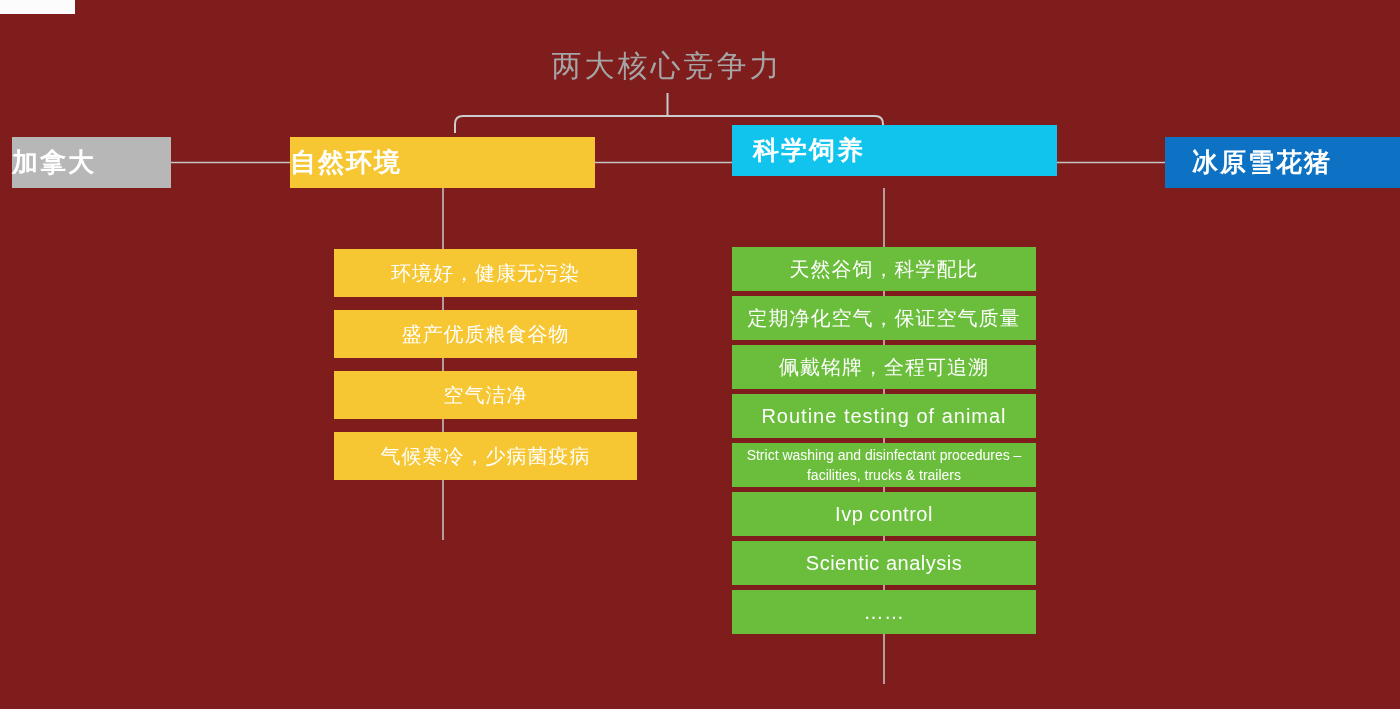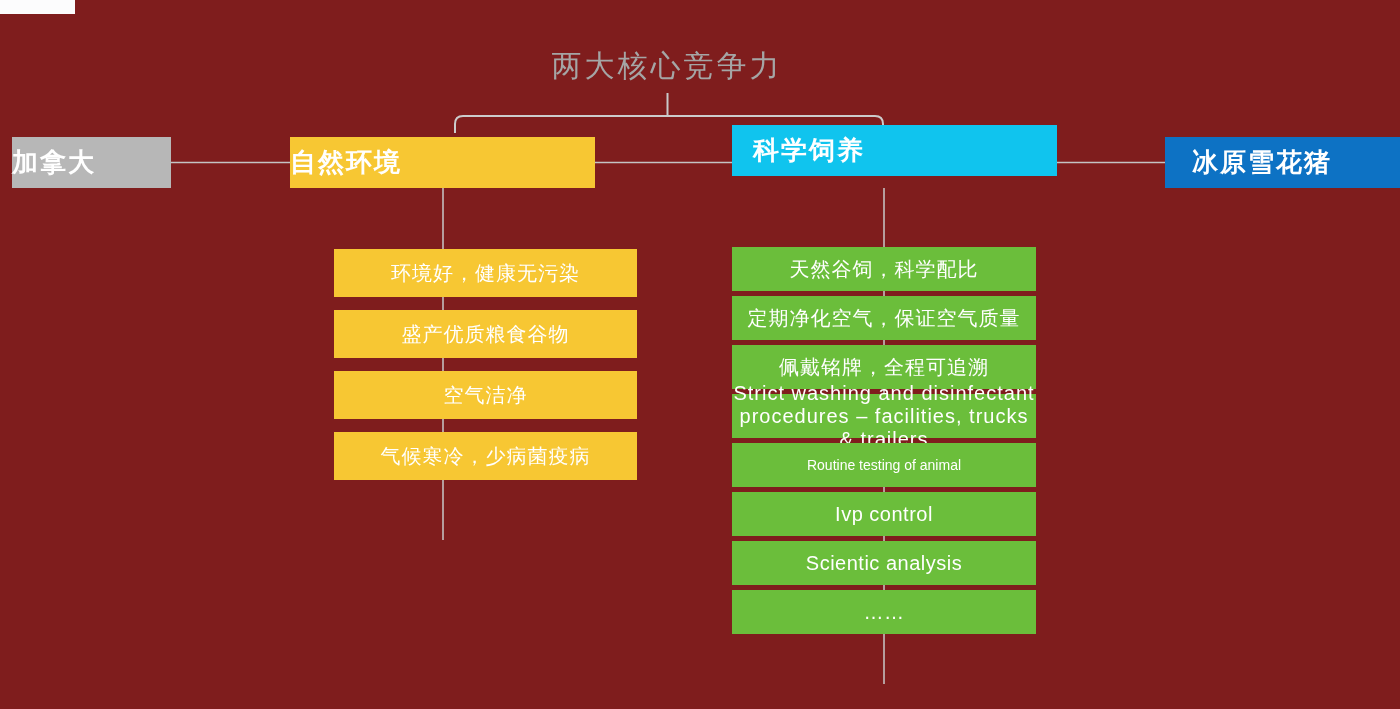--- a/index.html
+++ b/index.html
@@ -74,20 +74,20 @@
     <div class="item">环境好，健康无污染</div>
     <div class="item">盛产优质粮食谷物</div>
     <div class="item">空气洁净</div>
     <div class="item">气候寒冷，少病菌疫病</div>
   </div>
 
   <div class="col col-feeding">
     <div class="item">天然谷饲，科学配比</div>
     <div class="item">定期净化空气，保证空气质量</div>
     <div class="item">佩戴铭牌，全程可追溯</div>
+    <div class="item">Routine testing of animal</div>
     <div class="item">Strict washing and disinfectant procedures – facilities, trucks &amp; trailers</div>
-    <div class="item">Routine testing of animal</div>
     <div class="item">Ivp control</div>
     <div class="item">Scientic analysis</div>
     <div class="item">……</div>
   </div>
 
 </div>
 
 </body></html>

